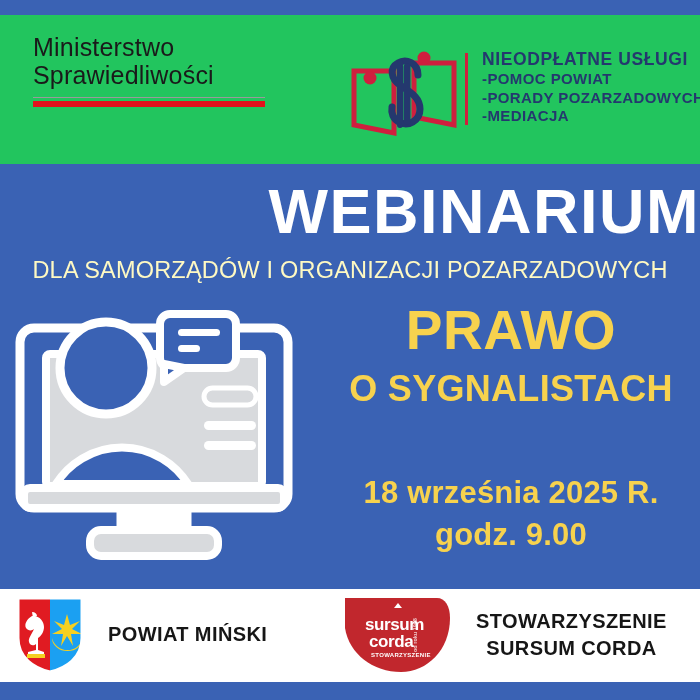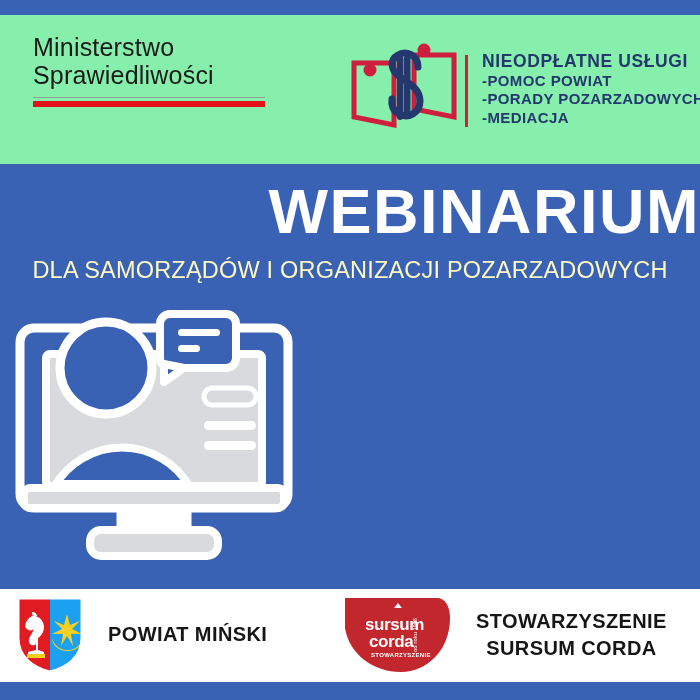--- a/index.html
+++ b/index.html
@@ -9,32 +9,32 @@
     background:#ffffff;overflow:hidden;
   }
   .poster{position:relative;width:700px;height:700px;background:#3a62b4;overflow:hidden;}
 
   
   .top-strip{position:absolute;left:0;top:0;width:700px;height:15px;background:#3a62b4;}
 
   
   .header{
     position:absolute;left:0;top:15px;width:700px;height:149px;
-    background:#86efac;display:flex;align-items:center;
+    background:#22c55e;display:flex;align-items:center;
   }
   .ms-logo{position:absolute;left:33px;top:18px;width:250px;}
   .ms-logo .ms-line{
     color:#1a1a1a;font-size:25px;line-height:28px;font-weight:400;
     letter-spacing:.2px;white-space:nowrap;
   }
   .ms-rule-grey{width:232px;height:1px;background:#9a9a9a;margin-top:8px;}
   .ms-rule-red{width:232px;height:6px;background:#e1121c;margin-top:3px;}
 
   
-  .npp{position:absolute;left:348px;top:22px;width:340px;height:100px;display:flex;align-items:center;}
+  .npp{position:absolute;left:348px;top:30px;width:340px;height:100px;display:flex;align-items:flex-start;}
   .npp-mark{width:115px;height:100px;flex:0 0 115px;position:relative;}
   .npp-divider{width:3px;height:72px;background:#cf1f3e;margin:8px 14px 0 2px;flex:0 0 3px;}
   .npp-text{padding-top:4px;color:#24386e;}
   .npp-title{font-size:17.5px;font-weight:700;letter-spacing:.6px;line-height:21px;white-space:nowrap;}
   .npp-item{font-size:15px;font-weight:600;letter-spacing:.4px;line-height:18.5px;white-space:nowrap;}
 
   
   .body-area{position:absolute;left:0;top:164px;width:700px;height:425px;background:#3a62b4;}
 
   .webinar-title{
@@ -152,20 +152,28 @@
         <path d="M16 190 L276 190 L276 198 A 10 10 0 0 1 266 208 L26 208 A 10 10 0 0 1 16 198 Z" fill="#d8dadd"></path>
         <rect x="16" y="188" width="260" height="20" rx="6" fill="none" stroke="#ffffff" stroke-width="8"></rect>
 
         <rect x="110" y="208" width="72" height="24" fill="#ffffff"></rect>
         <rect x="112" y="208" width="68" height="22" fill="#ffffff" stroke="#ffffff" stroke-width="7"></rect>
 
         <rect x="82" y="230" width="128" height="26" rx="11" fill="#d8dadd" stroke="#ffffff" stroke-width="8"></rect>
       </svg>
     </div>
 
+    <div class="right-col">
+      <div class="prawo">PRAWO</div>
+      <div class="sygnal">O SYGNALISTACH</div>
+      <div class="date-block">
+        <div class="date-line">18 września 2025 R.</div>
+        <div class="date-line">godz. 9.00</div>
+      </div>
+    </div>
 
   </div>
 
   <div class="footer">
 
     <div class="footer-left">
       <div class="crest">
         <svg width="72" height="80" viewBox="0 0 72 80" xmlns="http://www.w3.org/2000/svg">
           <defs>
             <clipPath id="shieldClip">

